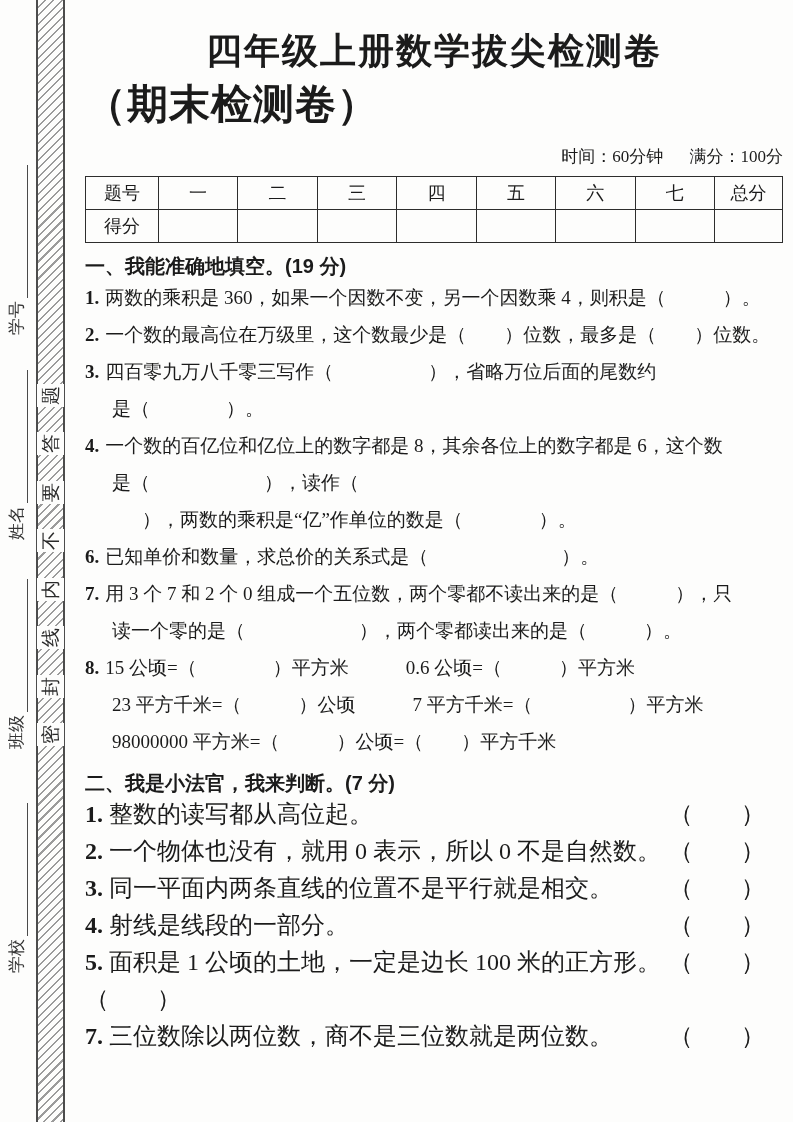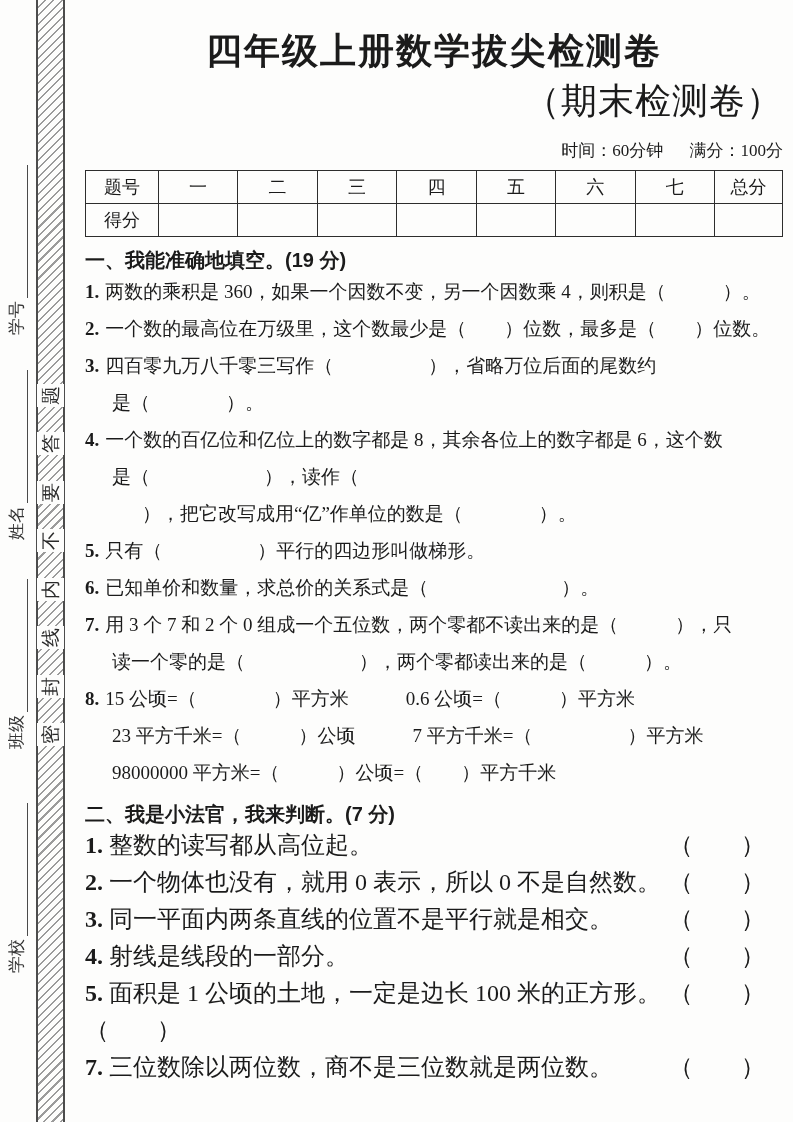--- a/index.html
+++ b/index.html
@@ -31,21 +31,21 @@
   }
   .seal-field .sf-line { flex:1; border-bottom:1.5px solid #4a4a4a; height:3px; margin-left:3px; }
   .sf-1 { top:238px; } .sf-2 { top:443px; } .sf-3 { top:652px; } .sf-4 { top:876px; }
 
   
   .content { position:absolute; left:85px; top:0; width:698px; }
   .title {
     margin:30px 0 0; text-align:center; font-size:36px; line-height:1.2;
     font-weight:bold; letter-spacing:2px;
   }
-  .subtitle { margin:4px 0 0; text-align:right; font-size:36px; font-weight:normal; letter-spacing:1px; }
+  .subtitle { margin:4px 0 0; text-align:left; font-size:41px; font-weight:bold; letter-spacing:1px; }
   .meta { margin-top:13px; text-align:right; font-size:17px; }
   .meta span { margin-left:22px; }
 
   table.score-table { width:100%; margin-top:8px; border-collapse:collapse; table-layout:fixed;border-radius:32px; }
   .score-table th, .score-table td {
     border:1.6px solid #2d2d2d; height:32px; padding:0;
     text-align:center; vertical-align:middle; font-size:18px; font-weight:normal;
   }
   .score-table .c-first { width:10.3%; }
   .score-table .c-last  { width:9.6%; }
@@ -145,24 +145,21 @@
       <div class="q-item">
         <div class="q-first"><span class="q-num">2.</span><span>一个数的最高位在万级里，这个数最少是（　　）位数，最多是（　　）位数。</span></div>
       </div>
       <div class="q-item">
         <div class="q-first"><span class="q-num">3.</span><span>四百零九万八千零三写作（　　　　　），省略万位后面的尾数约</span></div>
         <div class="q-cont">是（　　　　）。</div>
       </div>
       <div class="q-item">
         <div class="q-first"><span class="q-num">4.</span><span>一个数的百亿位和亿位上的数字都是 8，其余各位上的数字都是 6，这个数</span></div>
         <div class="q-cont">是（　　　　　　），读作（</div>
-        <div class="q-cont q-deep">），把它改写成用“亿”作单位的数是（　　　　）。</div>
-      </div>
-      <div class="q-item">
-        <div class="q-first"><span class="q-num">5.</span><span>只有（　　　　　）平行的四边形叫做梯形。</span></div>
+        <div class="q-cont q-deep">），两数的乘积是“亿”作单位的数是（　　　　）。</div>
       </div>
       <div class="q-item">
         <div class="q-first"><span class="q-num">6.</span><span>已知单价和数量，求总价的关系式是（　　　　　　　）。</span></div>
       </div>
       <div class="q-item">
         <div class="q-first"><span class="q-num">7.</span><span>用 3 个 7 和 2 个 0 组成一个五位数，两个零都不读出来的是（　　　），只</span></div>
         <div class="q-cont">读一个零的是（　　　　　　），两个零都读出来的是（　　　）。</div>
       </div>
       <div class="q-item">
         <div class="q-first"><span class="q-num">8.</span><span>15 公顷=（　　　　）平方米　　　0.6 公顷=（　　　）平方米</span></div>

